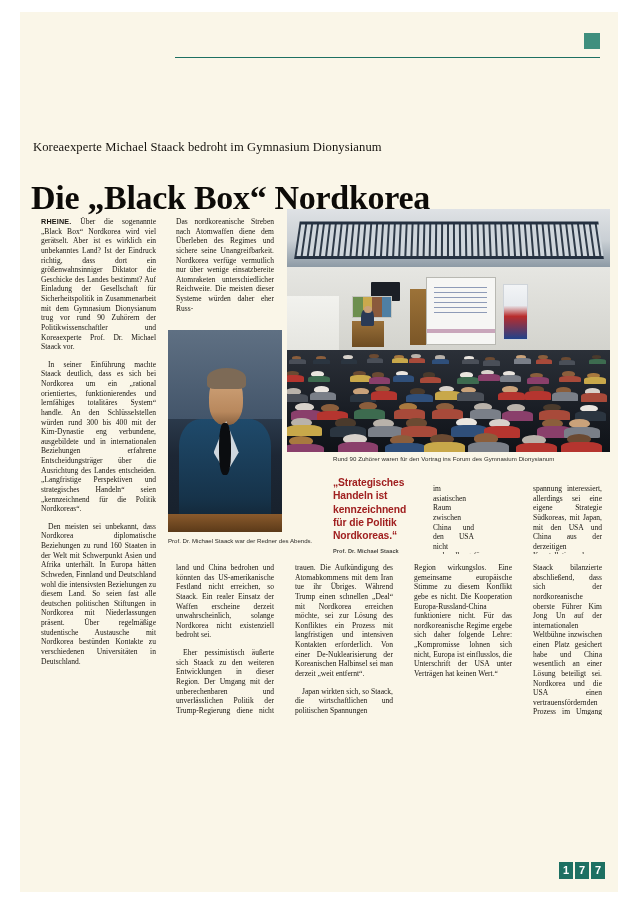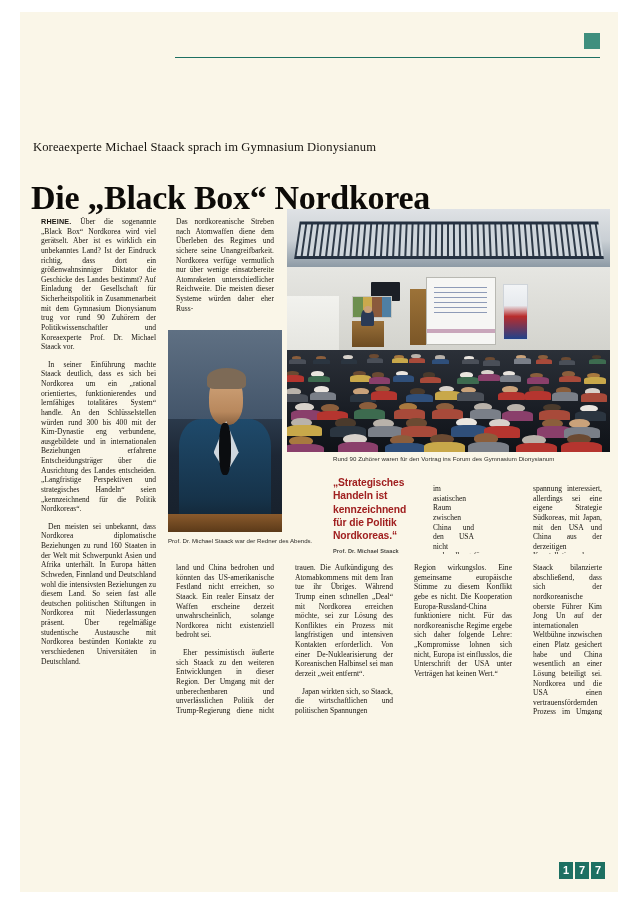--- a/index.html
+++ b/index.html
@@ -284,21 +284,21 @@
 <body>
 
 <div class="page">
   <div class="paper"></div>
 
   <div class="masthead">
     <div class="masthead-square"></div>
   </div>
   <div class="masthead-rule"></div>
 
-  <div class="kicker">Koreaexperte Michael Staack sprach im Gymnasium Dionysianum</div>
+  <div class="kicker">Koreaexperte Michael Staack bedroht im Gymnasium Dionysianum</div>
   <h1 class="headline">Die „Black Box“ Nordkorea</h1>
 
   <div class="col" id="col1">
     <p class="first"><span class="dateline">RHEINE.</span>
       <span>Über die sogenannte „Black Box“ Nordkorea wird viel gerätselt. Aber ist es wirklich ein unbekanntes Land? Ist der Eindruck richtig, dass dort ein größenwahnsinniger Diktator die Geschicke des Landes bestimmt? Auf Einladung der Gesellschaft für Sicherheitspolitik in Zusammenarbeit mit dem Gymnasium Dionysianum trug vor rund 90 Zuhörern der Politikwissenschaftler und Koreaexperte Prof. Dr. Michael Staack vor.</span></p>
     <p>In seiner Einführung machte Staack deutlich, dass es sich bei Nordkorea um ein „rational orientiertes, funktionierendes und lernfähiges totalitäres System“ handle. An den Schlüsselstellen würden rund 300 bis 400 mit der Kim-Dynastie eng verbundene, ausgebildete und in internationalen Beziehungen erfahrene Entscheidungsträger über die Ausrichtung des Landes entscheiden. „Langfristige Perspektiven und strategisches Handeln“ seien „kennzeichnend für die Politik Nordkoreas“.</p>
     <p>Den meisten sei unbekannt, dass Nordkorea diplomatische Beziehungen zu rund 160 Staaten in der Welt mit Schwerpunkt Asien und Afrika unterhält. In Europa hätten Schweden, Finnland und Deutschland wohl die intensivsten Beziehungen zu diesem Land. So seien fast alle deutschen politischen Stiftungen in Nordkorea mit Niederlassungen präsent. Über regelmäßige studentische Austausche mit Nordkorea bestünden Kontakte zu verschiedenen Universitäten in Deutschland.</p>
   </div>
 
   <div class="col" id="col2a">

